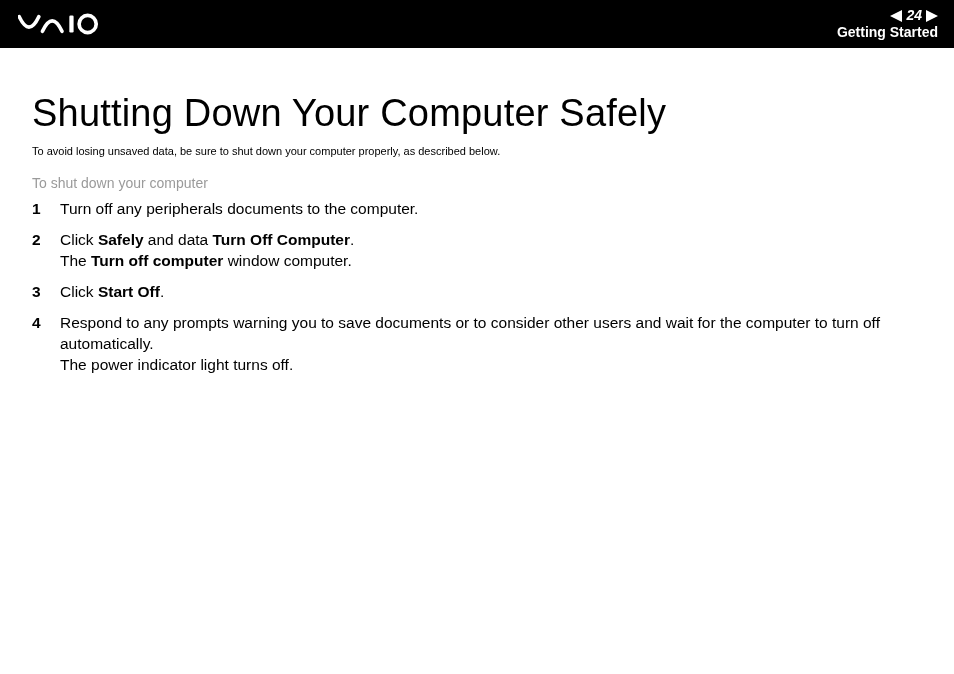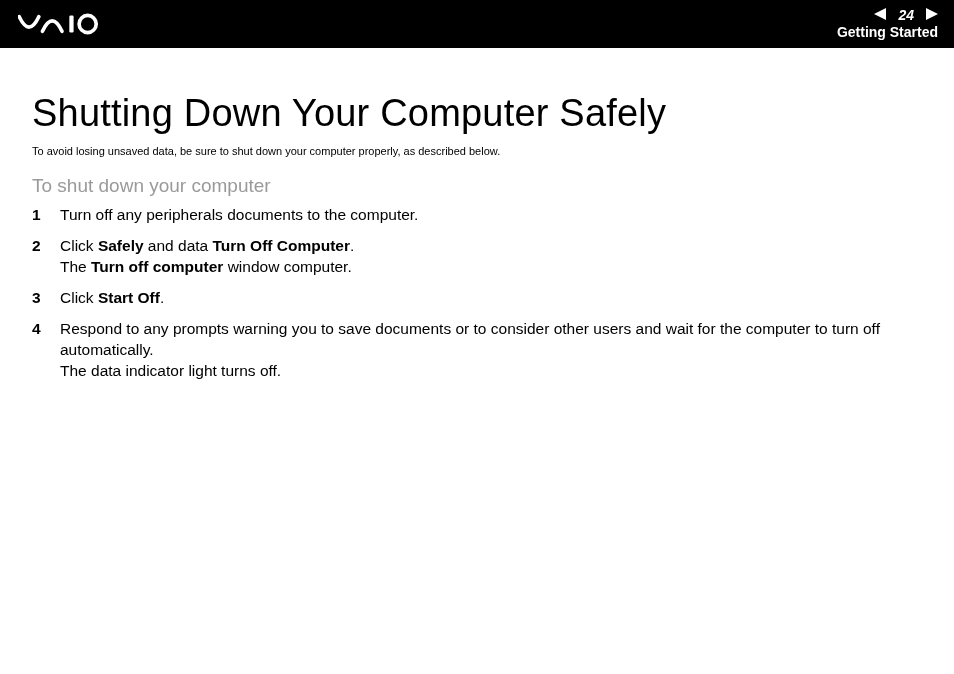--- a/index.html
+++ b/index.html
@@ -5,29 +5,29 @@
   * { box-sizing: border-box; margin: 0; padding: 0; }
   html, body { width: 954px; height: 674px; background: #fff; font-family: Arial, Helvetica, sans-serif; color: #000; }
   .header {
     background: #000; color: #fff; height: 48px; width: 100%;
     display: flex; align-items: center; justify-content: space-between;
     padding: 0 16px 0 18px;
   }
   .logo { display: flex; align-items: center; height: 100%; }
   .logo svg { height: 22px; }
   .header-right { display: flex; flex-direction: column; align-items: flex-end; justify-content: center; line-height: 1.1; }
-  .pager-row { display: flex; align-items: flex-start; gap: 12px; font-size: 14px; font-weight: bold; font-style: italic; }
+  .pager-row { display: flex; align-items: center; gap: 4px; font-size: 14px; font-weight: bold; font-style: italic; }
   .pager-row .tri { display: inline-block; width: 0; height: 0; border-top: 6px solid transparent; border-bottom: 6px solid transparent; }
   .tri-left { border-right: 12px solid #fff; }
   .tri-right { border-left: 12px solid #fff; }
   .section-name { font-size: 14px; font-weight: bold; margin-top: 1px; }
   .content { padding: 44px 28px 0 32px; }
   h1 { font-size: 38px; font-weight: 400; letter-spacing: 0.2px; margin-bottom: 10px; }
   .intro { font-size: 11px; margin-bottom: 18px; }
-  h2 { font-size: 19px; font-weight: 400; color: #9a9a9a; margin-bottom: 8px; }
+  h2 { font-size: 14px; font-weight: 400; color: #9a9a9a; margin-bottom: 8px; }
   ol.steps { list-style: none; counter-reset: step; }
   ol.steps > li {
     counter-increment: step; position: relative; padding-left: 28px;
     font-size: 15.5px; line-height: 1.35; margin-bottom: 10px;
   }
   ol.steps > li::before {
     content: counter(step); position: absolute; left: 0; top: 0;
     font-weight: bold; font-size: 15.5px;
   }
   .b { font-weight: bold; }
@@ -64,16 +64,16 @@
     </li>
     <li>
       <span>Click </span><span class="b">Safely</span><span> and data </span><span class="b">Turn Off Computer</span><span>.</span><br>
       <span>The </span><span class="b">Turn off computer</span><span> window computer.</span>
     </li>
     <li>
       <span>Click </span><span class="b">Start Off</span><span>.</span>
     </li>
     <li>
       <span>Respond to any prompts warning you to save documents or to consider other users and wait for the computer to turn off automatically.</span><br>
-      <span>The data indicator light turns off.</span>
+      <span>The power indicator light turns off.</span>
     </li>
   </ol>
 </div>
 
 </body></html>

